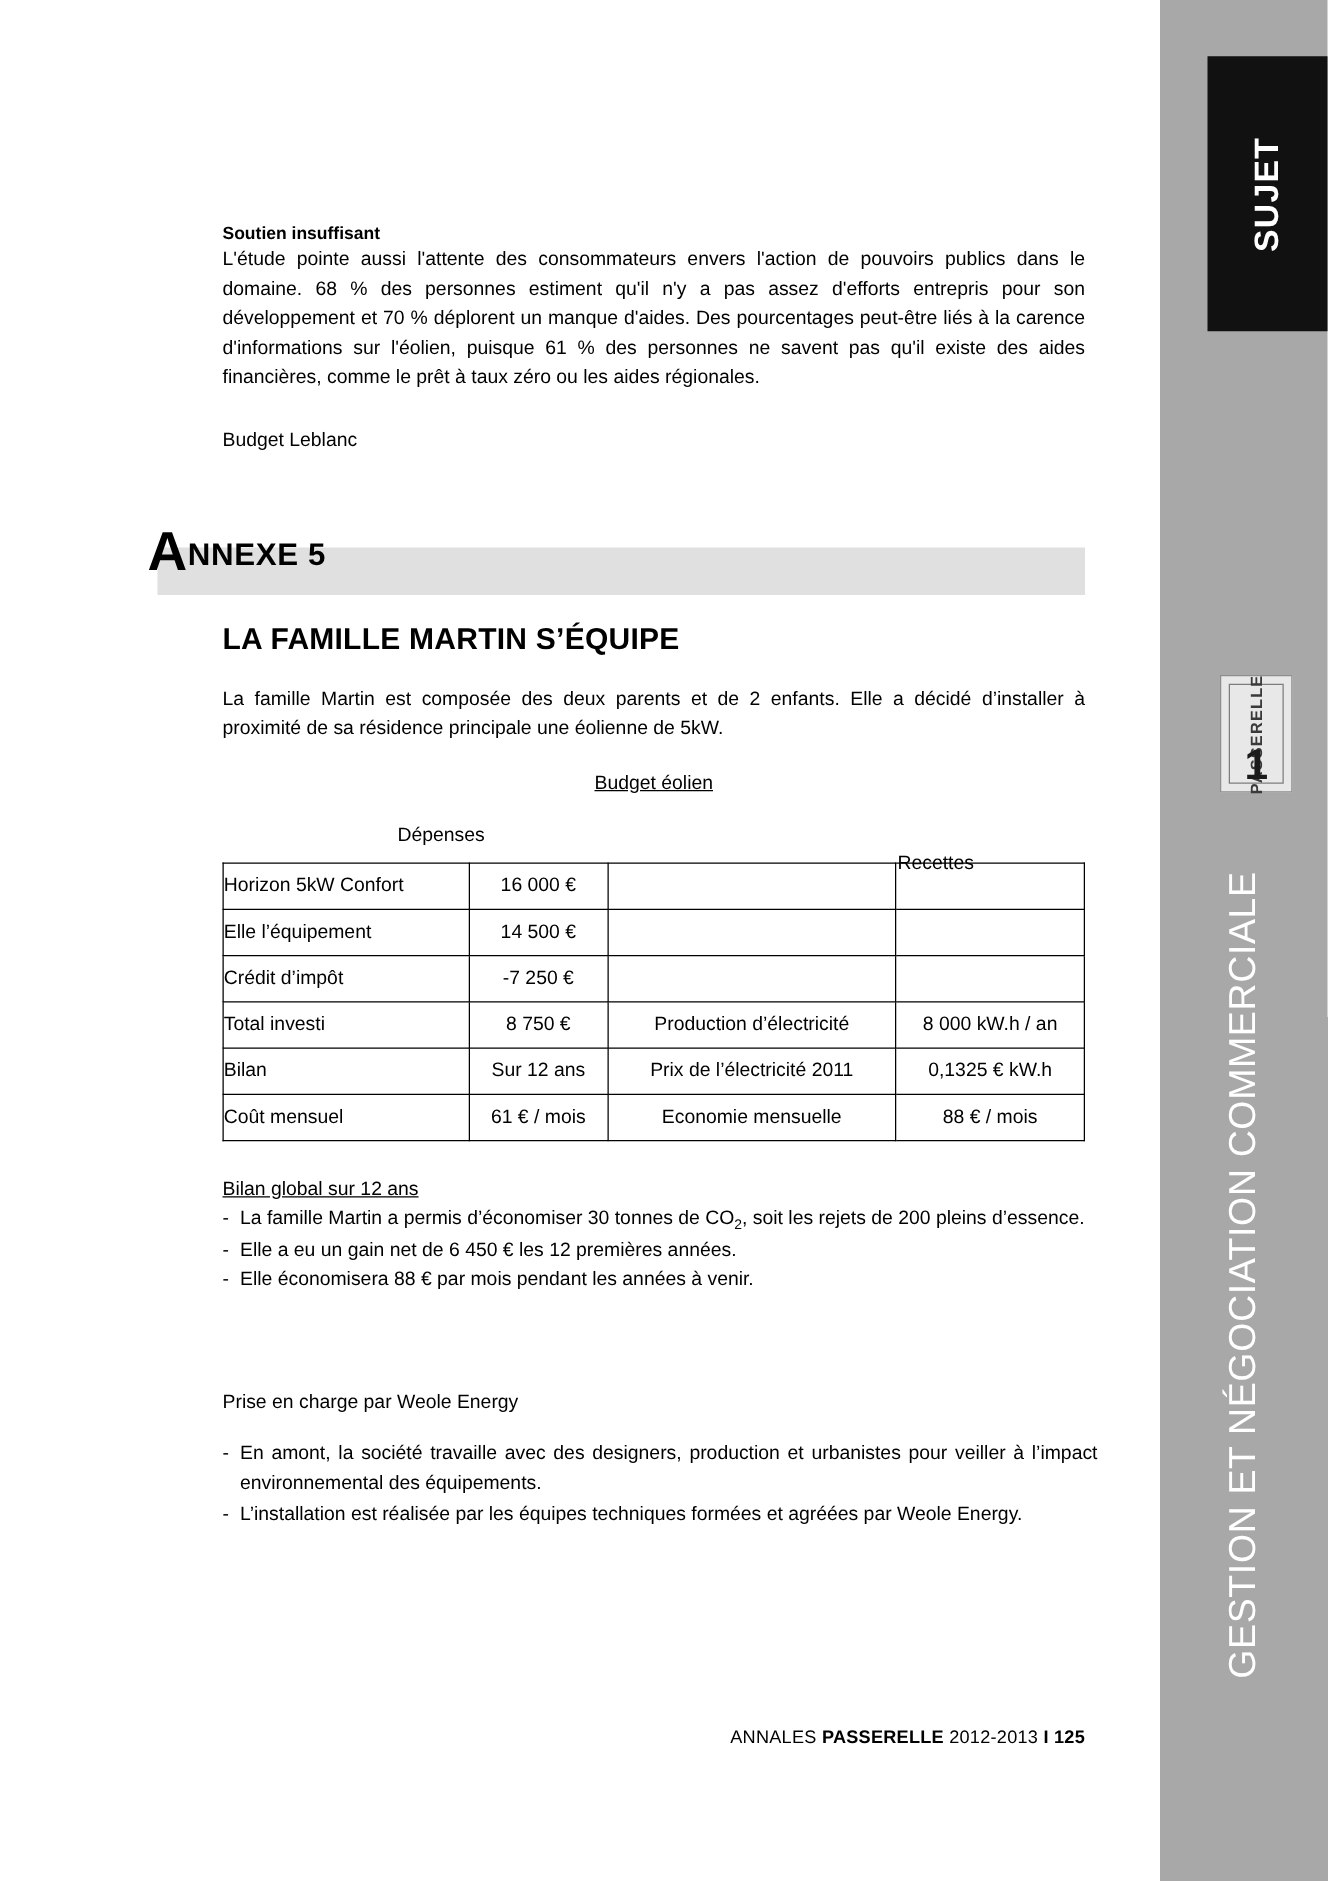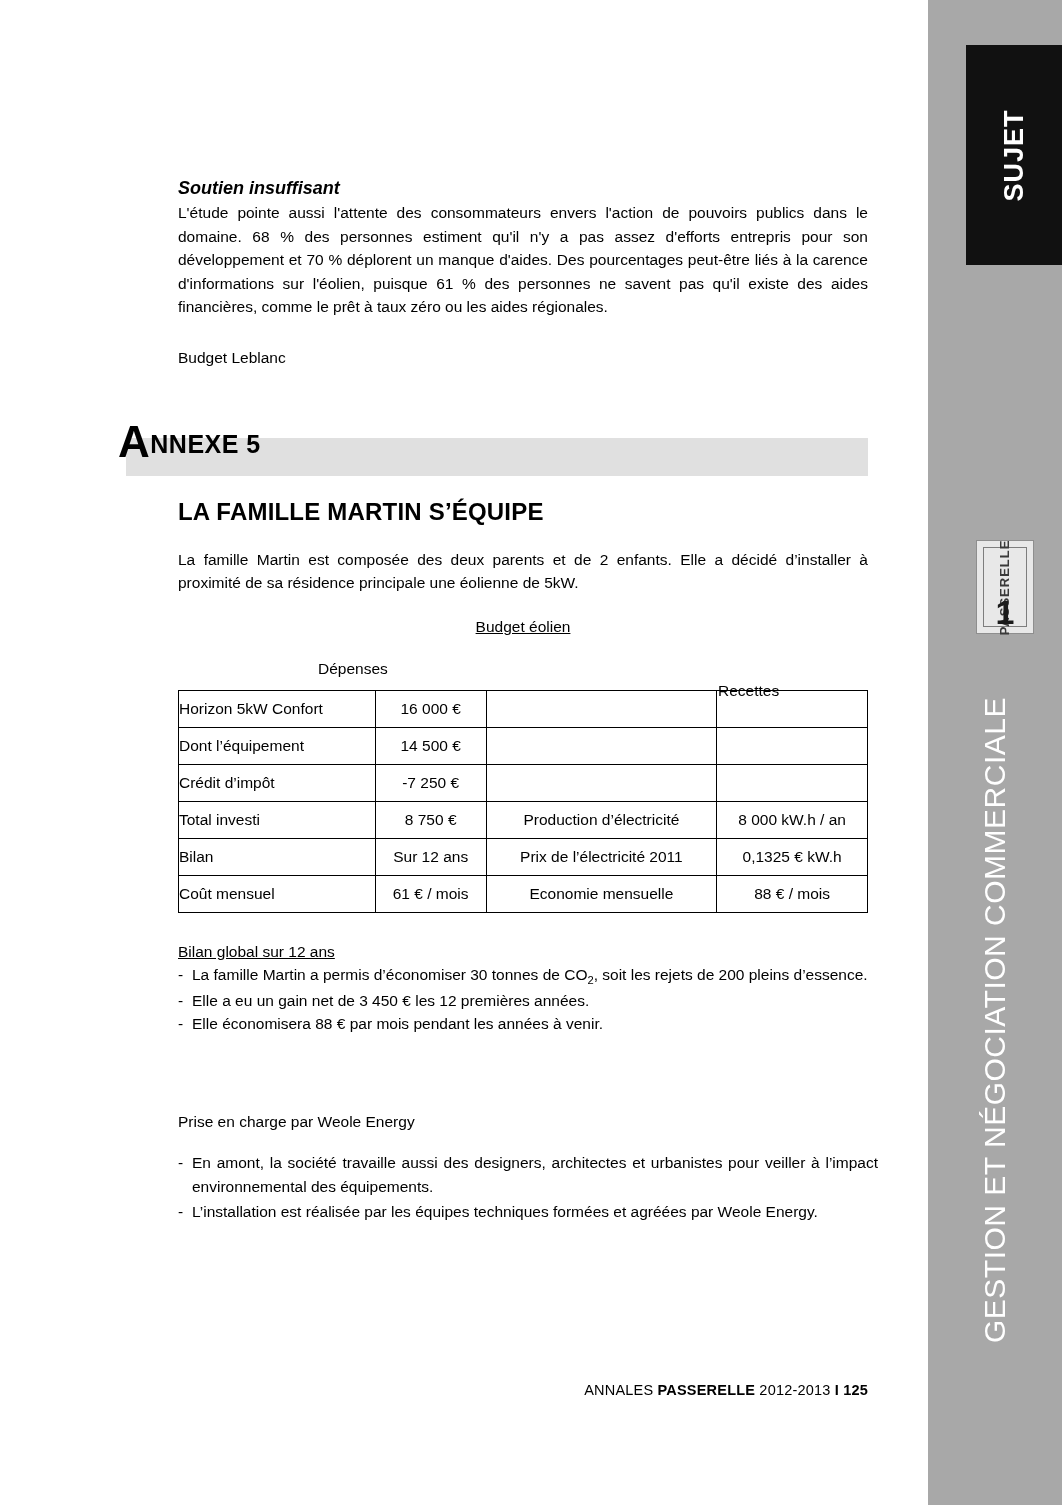--- a/index.html
+++ b/index.html
@@ -115,24 +115,23 @@
     height: 1505px;
   }
   .content {
     position: absolute;
     left: 178px;
     top: 178px;
     width: 690px;
   }
 
   .lead-title {
-    font-size: 18px;
+    font-size: 14px;
     font-weight: bold;
     margin: 0 0 2px 0;
-    font-style: italic;
   }
   p.just {
     text-align: justify;
     font-size: 15.5px;
     line-height: 1.52;
     margin: 0;
   }
   .sig {
     font-size: 15.5px;
     margin-top: 30px;
@@ -321,21 +320,21 @@
 
   <table class="budget">
     <tbody>
       <tr>
         <td class="c1">Horizon 5kW Confort</td>
         <td class="c2">16 000 €</td>
         <td class="c3"></td>
         <td class="c4"></td>
       </tr>
       <tr>
-        <td class="c1">Dont l’équipement</td>
+        <td class="c1">Elle l’équipement</td>
         <td class="c2">14 500 €</td>
         <td class="c3"></td>
         <td class="c4"></td>
       </tr>
       <tr>
         <td class="c1">Crédit d’impôt</td>
         <td class="c2">-7 250 €</td>
         <td class="c3"></td>
         <td class="c4"></td>
       </tr>
@@ -357,29 +356,29 @@
         <td class="c3">Economie mensuelle</td>
         <td class="c4">88 € / mois</td>
       </tr>
     </tbody>
   </table>
 
   <div class="bilan-block">
     <div class="u">Bilan global sur 12 ans</div>
     <ul>
       <li><span>La famille Martin a permis d’économiser 30 tonnes de CO</span><sub>2</sub><span>, soit les rejets de 200 pleins d’essence.</span></li>
-      <li>Elle a eu un gain net de 3 450 € les 12 premières années.</li>
+      <li>Elle a eu un gain net de 6 450 € les 12 premières années.</li>
       <li>Elle économisera 88 € par mois pendant les années à venir.</li>
     </ul>
   </div>
 
   <div class="charge-block">
     <div>Prise en charge par Weole Energy</div>
     <ul>
-      <li>En amont, la société travaille aussi des designers, architectes et urbanistes pour veiller à l’impact environnemental des équipements.</li>
+      <li>En amont, la société travaille avec des designers, production et urbanistes pour veiller à l’impact environnemental des équipements.</li>
       <li>L’installation est réalisée par les équipes techniques formées et agréées par Weole Energy.</li>
     </ul>
   </div>
 
   <div class="footer">
     <span>ANNALES </span><b>PASSERELLE</b><span> 2012-2013 </span><b>I 125</b>
   </div>
 
 </div>
 

